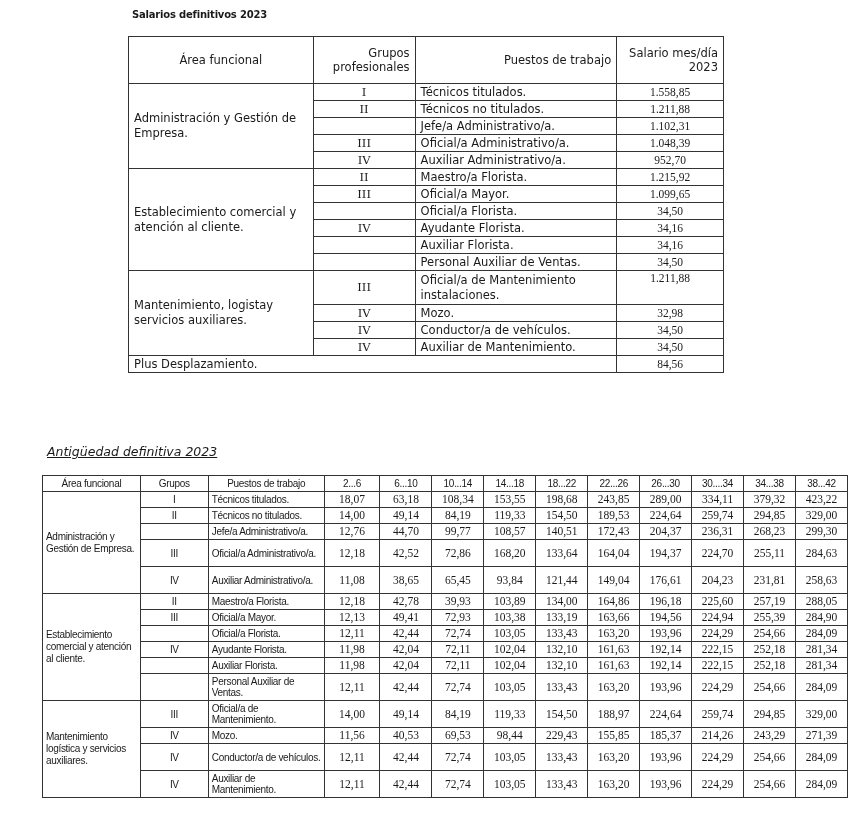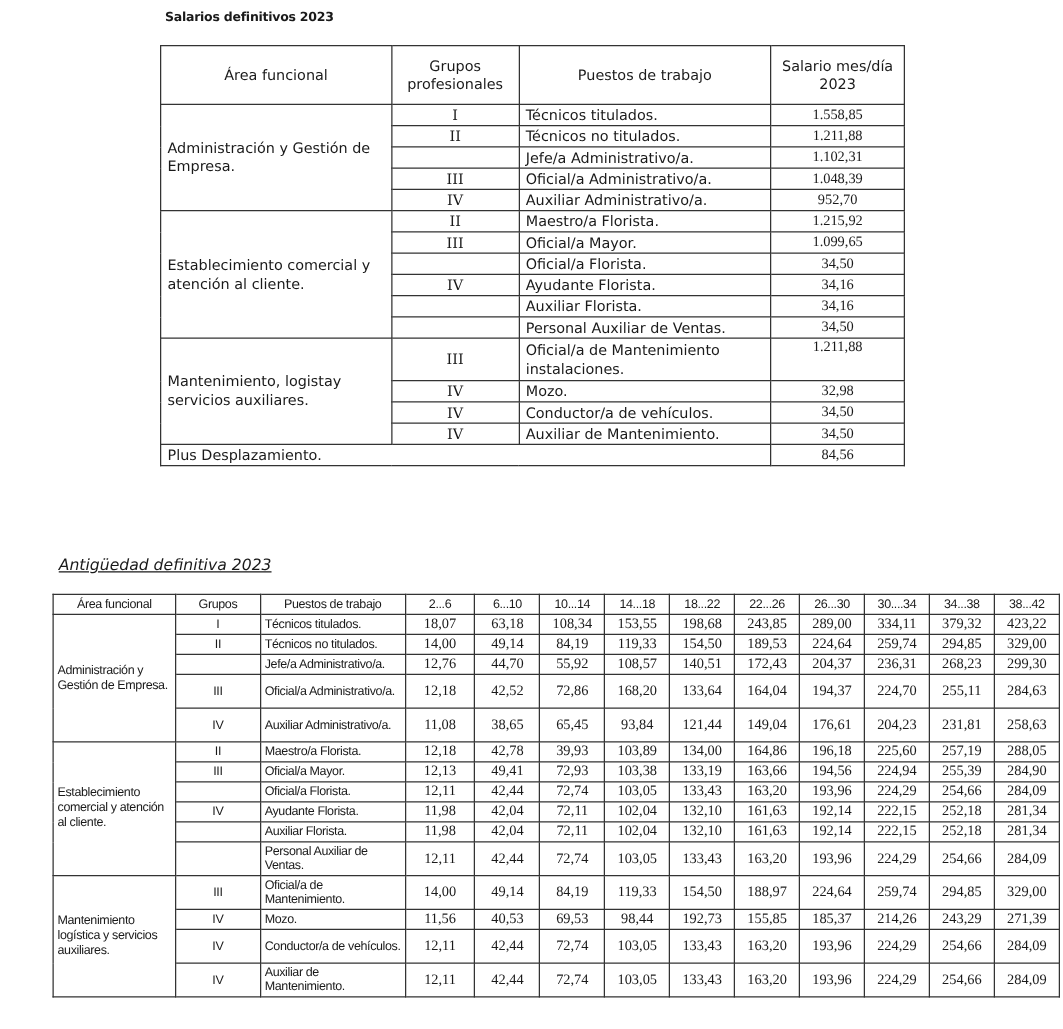--- a/index.html
+++ b/index.html
@@ -1,21 +1,21 @@
 <!DOCTYPE html>
 <html><head>
 <meta charset="utf-8">
 <style>
   html, body { margin:0; padding:0; background:#ffffff; }
   body { width:850px; height:823px; position:relative; overflow:hidden; color:#1a1a1a; }
   .t1-title { position:absolute; left:132px; top:9px; font-family:"DejaVu Sans", sans-serif; font-size:10px; font-weight:bold; letter-spacing:-0.2px; }
   table { border-collapse:collapse; position:absolute; }
   #t1 { left:128px; top:36px; width:596px; font-family:"DejaVu Sans", sans-serif; font-size:11.5px; }
   #t1 td, #t1 th { border:1px solid #333; padding:0 5px; font-weight:normal; vertical-align:middle; }
-  #t1 th { height:46px; text-align:center; line-height:14px; }
+  #t1 th { height:46px; text-align:right; line-height:14px; }
   #t1 th.area-h { text-align:center; }
   #t1 td { height:16px; line-height:15px; }
   #t1 td.grp { text-align:center; font-family:"DejaVu Serif", serif; font-size:11.5px; }
   #t1 td.sal { text-align:center; font-family:"Liberation Serif", serif; font-size:11.5px;margin-top:36px; }
   #t1 td.sal.top { vertical-align:top; }
   #t1 td.area { vertical-align:middle; line-height:15px; }
   #t1 td.tall { height:33px; line-height:15px; }
   #t1 col.c1 { width:185px; } #t1 col.c2 { width:102px; } #t1 col.c3 { width:202px; } #t1 col.c4 { width:107px; }
 
   .t2-title { position:absolute; left:47px; top:444px; font-family:"DejaVu Sans", sans-serif; font-size:12.5px; font-style:italic;text-decoration:underline; }
@@ -203,21 +203,21 @@
         <td class="num">224,64</td>
         <td class="num">259,74</td>
         <td class="num">294,85</td>
         <td class="num">329,00</td>
       </tr>
       <tr>
         <td class="grp"></td>
         <td>Jefe/a Administrativo/a.</td>
         <td class="num">12,76</td>
         <td class="num">44,70</td>
-        <td class="num">55,92</td>
+        <td class="num">99,77</td>
         <td class="num">108,57</td>
         <td class="num">140,51</td>
         <td class="num">172,43</td>
         <td class="num">204,37</td>
         <td class="num">236,31</td>
         <td class="num">268,23</td>
         <td class="num">299,30</td>
       </tr>
       <tr>
         <td class="grp two">III</td>
@@ -347,21 +347,21 @@
         <td class="num two">294,85</td>
         <td class="num two">329,00</td>
       </tr>
       <tr>
         <td class="grp">IV</td>
         <td>Mozo.</td>
         <td class="num">11,56</td>
         <td class="num">40,53</td>
         <td class="num">69,53</td>
         <td class="num">98,44</td>
-        <td class="num">192,73</td>
+        <td class="num">229,43</td>
         <td class="num">155,85</td>
         <td class="num">185,37</td>
         <td class="num">214,26</td>
         <td class="num">243,29</td>
         <td class="num">271,39</td>
       </tr>
       <tr>
         <td class="grp two">IV</td>
         <td class="two">Conductor/a de vehículos.</td>
         <td class="num two">12,11</td>

